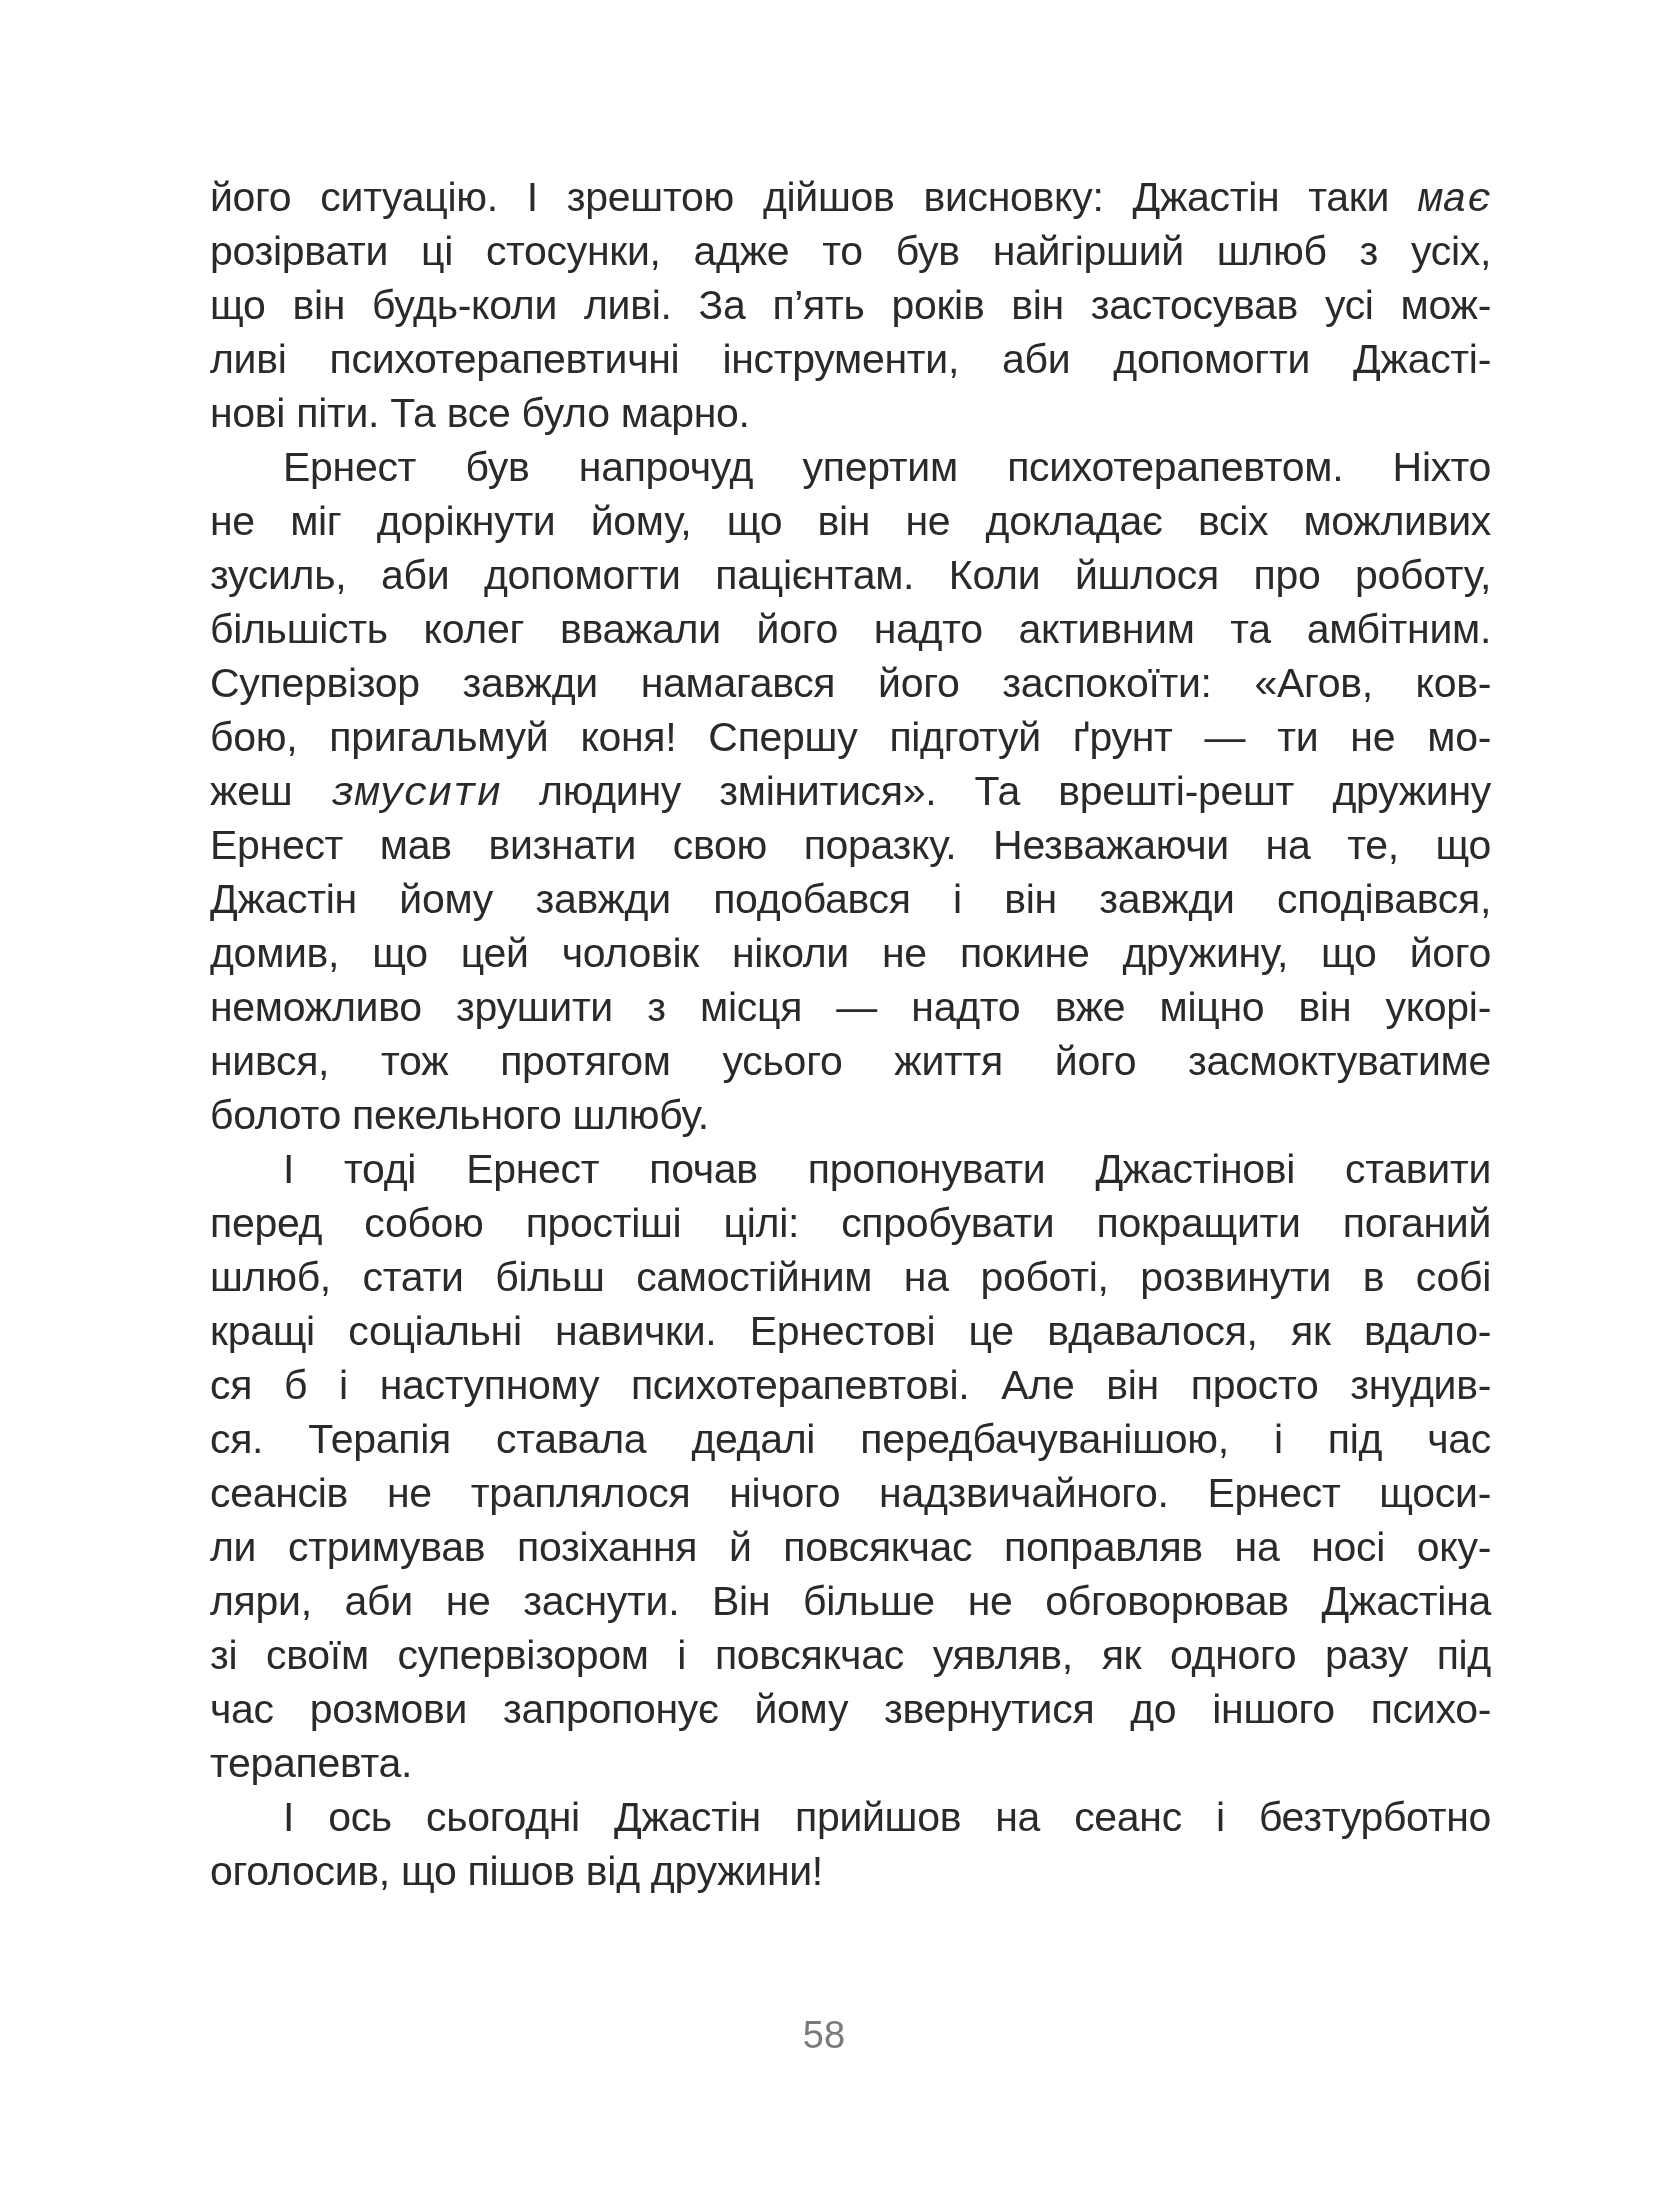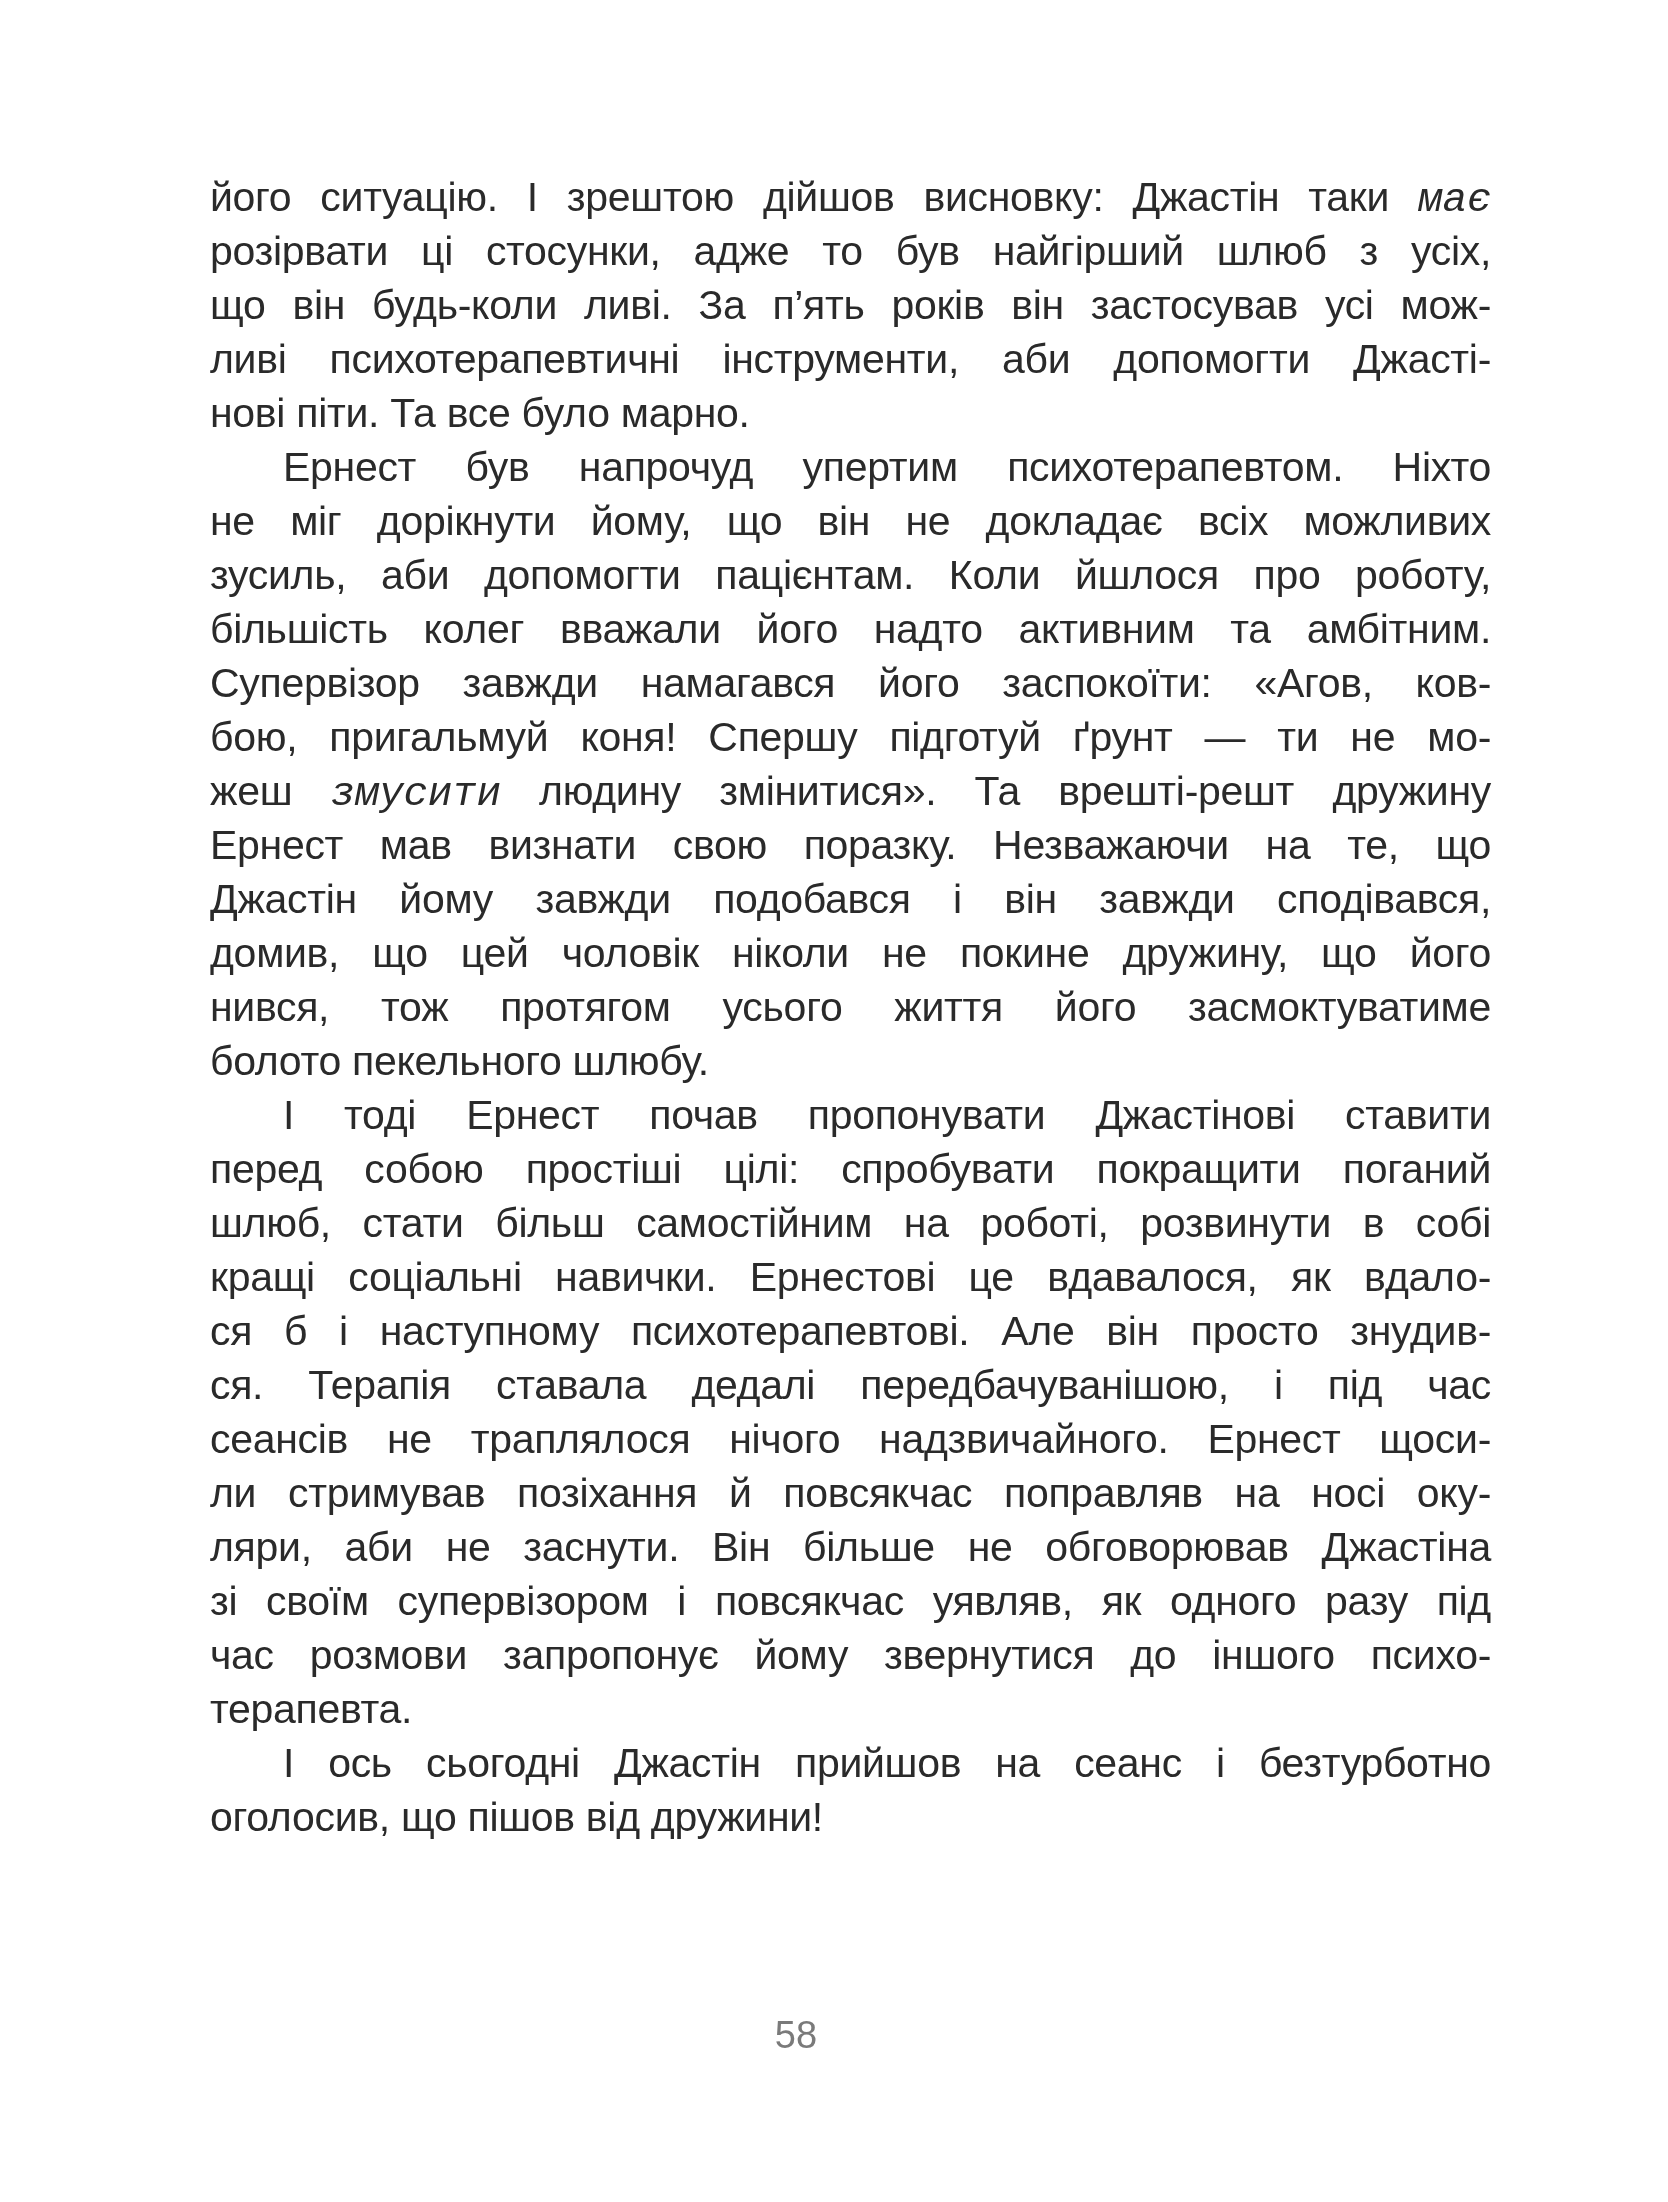--- a/index.html
+++ b/index.html
@@ -52,20 +52,21 @@
     }
     .page-number {
       position: absolute;
       left: 0;
       width: 1592px;
       top: 2014px;
       text-align: center;
       font-family: "Liberation Sans", sans-serif;
       font-size: 38px;
       color: #7a7a7a;
+      padding-left: 28px;
     }
   </style>
 </head>
 <body>
 
 <div class="page">
   <div class="text-block" id="text-block">
       <div>
         <span class="line"><span>його ситуацію. І зрештою дійшов висновку: Джастін таки </span><em>має</em></span>
         <span class="line"><span>розірвати ці стосунки, адже то був найгірший шлюб з усіх,</span></span>
@@ -77,20 +78,21 @@
         <span class="line indent"><span>Ернест був напрочуд упертим психотерапевтом. Ніхто</span></span>
         <span class="line"><span>не міг дорікнути йому, що він не докладає всіх можливих</span></span>
         <span class="line"><span>зусиль, аби допомогти пацієнтам. Коли йшлося про роботу,</span></span>
         <span class="line"><span>більшість колег вважали його надто активним та амбітним.</span></span>
         <span class="line"><span>Супервізор завжди намагався його заспокоїти: «Агов, ков-</span></span>
         <span class="line"><span>бою, пригальмуй коня! Спершу підготуй ґрунт — ти не мо-</span></span>
         <span class="line"><span>жеш </span><em>змусити</em><span> людину змінитися». Та врешті-решт дружину</span></span>
         <span class="line"><span>Ернест мав визнати свою поразку. Незважаючи на те, що</span></span>
         <span class="line"><span>Джастін йому завжди подобався і він завжди сподівався,</span></span>
         <span class="line"><span>домив, що цей чоловік ніколи не покине дружину, що його</span></span>
+        <span class="line"><span>неможливо зрушити з місця — надто вже міцно він укорі-</span></span>
         <span class="line"><span>нився, тож протягом усього життя його засмоктуватиме</span></span>
         <span class="line last"><span>болото пекельного шлюбу.</span></span>
       </div>
       <div>
         <span class="line indent"><span>І тоді Ернест почав пропонувати Джастінові ставити</span></span>
         <span class="line"><span>перед собою простіші цілі: спробувати покращити поганий</span></span>
         <span class="line"><span>шлюб, стати більш самостійним на роботі, розвинути в собі</span></span>
         <span class="line"><span>кращі соціальні навички. Ернестові це вдавалося, як вдало-</span></span>
         <span class="line"><span>ся б і наступному психотерапевтові. Але він просто знудив-</span></span>
         <span class="line"><span>ся. Терапія ставала дедалі передбачуванішою, і під час</span></span>

